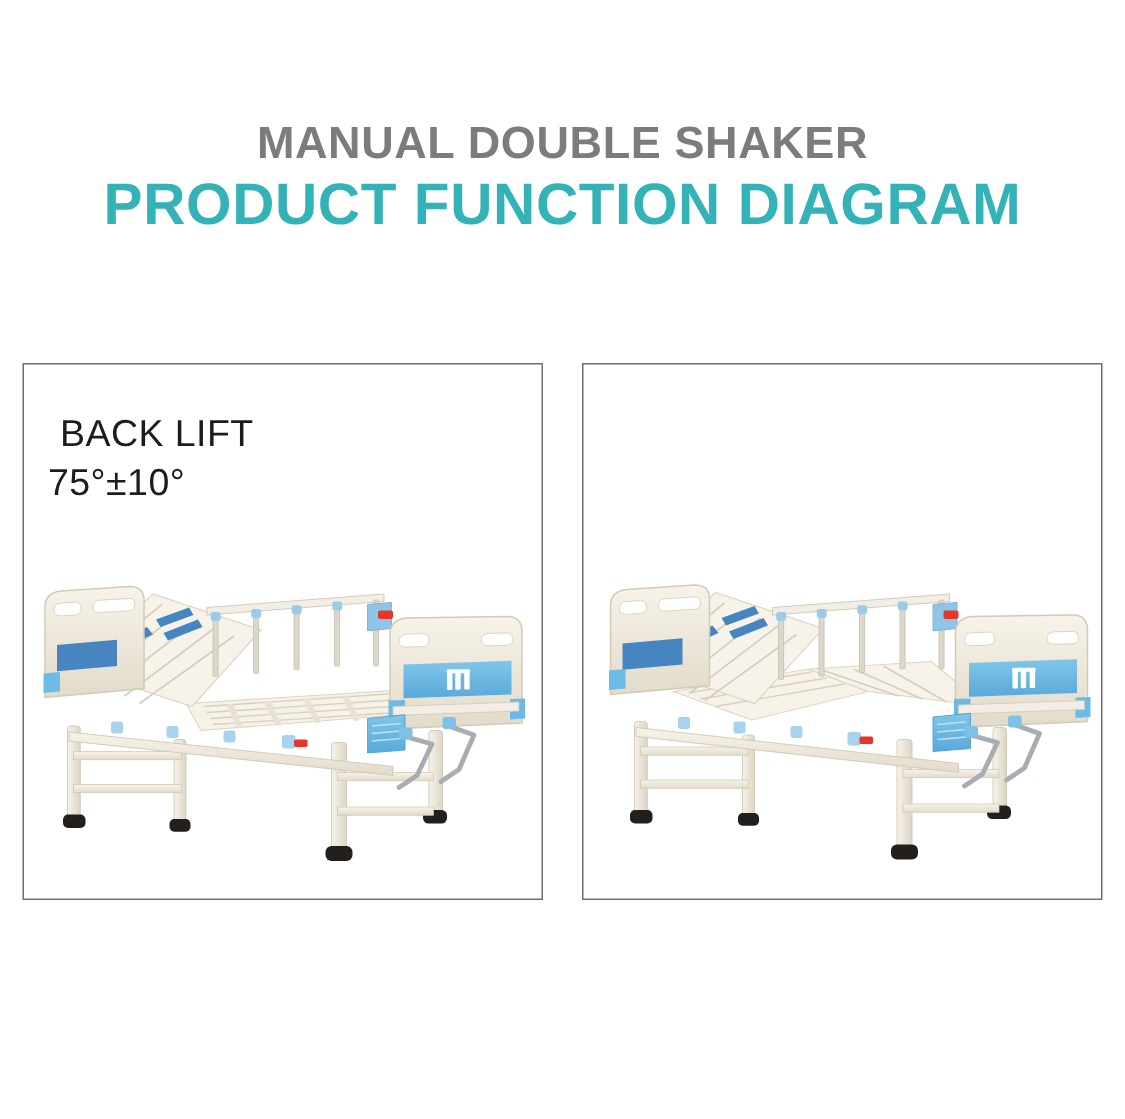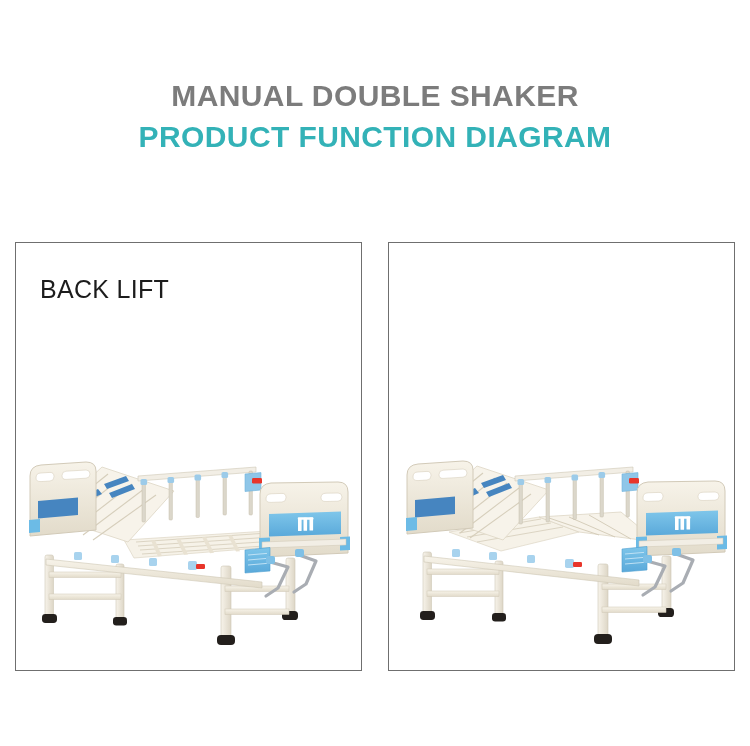--- a/index.html
+++ b/index.html
@@ -13,27 +13,27 @@
   }
   .page{position:relative;width:750px;height:746px;}
 
   
   .titles{position:absolute;left:0;top:76px;width:750px;text-align:center;}
   .title-main{
     font-size:30px;font-weight:bold;letter-spacing:.4px;
     color:#7c7c7c;line-height:40px;white-space:nowrap;
   }
   .title-sub{
-    font-size:30px;font-weight:bold;letter-spacing:.4px;
+    font-size:39px;font-weight:bold;letter-spacing:.4px;
     color:#33b2b7;line-height:42px;white-space:nowrap;
   }
 
   
   .panel{
-    position:absolute;top:242px;height:429px;width:347px;
+    position:absolute;top:242px;height:358px;width:347px;
     border:1px solid #6f6f6f;
     background:#ffffff;
     box-sizing:border-box;
   }
   .panel-left{left:15px;}
   .panel-right{left:388px;}
 
   .panel-label{
     position:absolute;left:24px;top:30px;
     color:#1c1c1c;
@@ -54,20 +54,21 @@
 
   <div class="titles">
     <div class="title-main">MANUAL DOUBLE SHAKER</div>
     <div class="title-sub">PRODUCT FUNCTION DIAGRAM</div>
   </div>
 
   <div class="panel panel-left">
 
     <div class="panel-label">
       <span>BACK LIFT</span>
+      <span class="angle">75°±10°</span>
     </div>
 
     <div class="bed-stage">
       <svg class="bed" viewBox="0 0 347 210" xmlns="http://www.w3.org/2000/svg">
         <defs>
           <linearGradient id="cream1" x1="0" y1="0" x2="0" y2="1">
             <stop offset="0" stop-color="#f7f3e9"></stop>
               <stop offset="1" stop-color="#e2dbca"></stop>
           </linearGradient>
           <linearGradient id="creamV" x1="0" y1="0" x2="1" y2="0">

